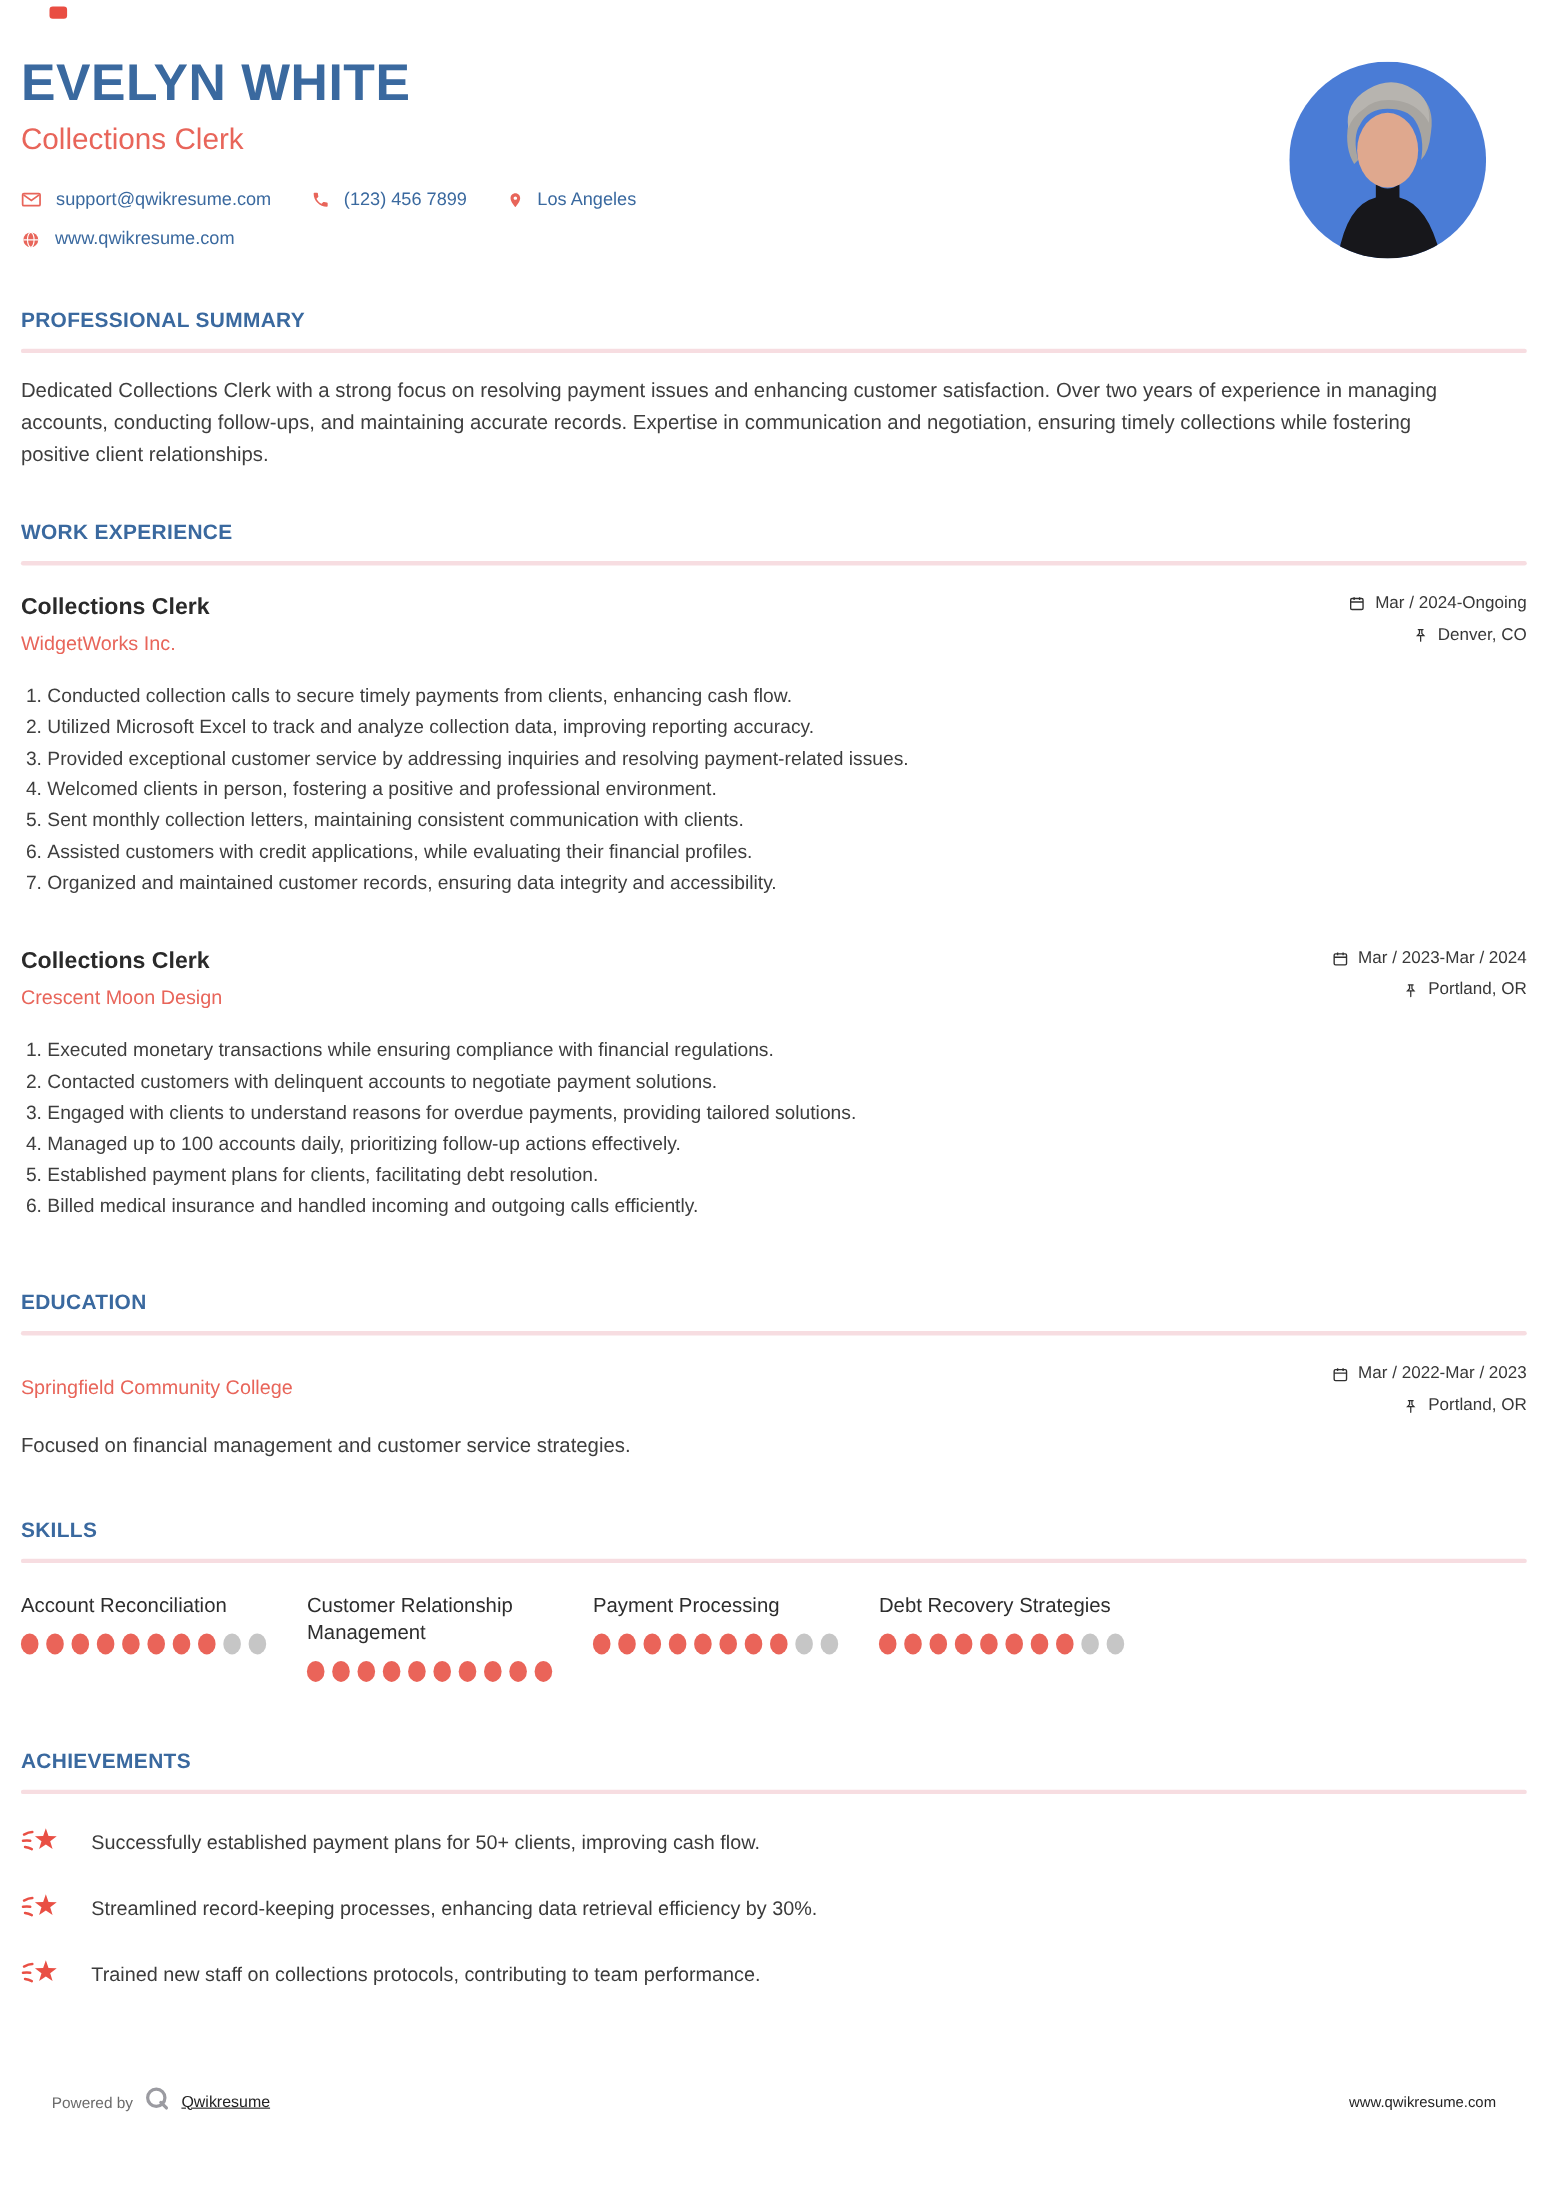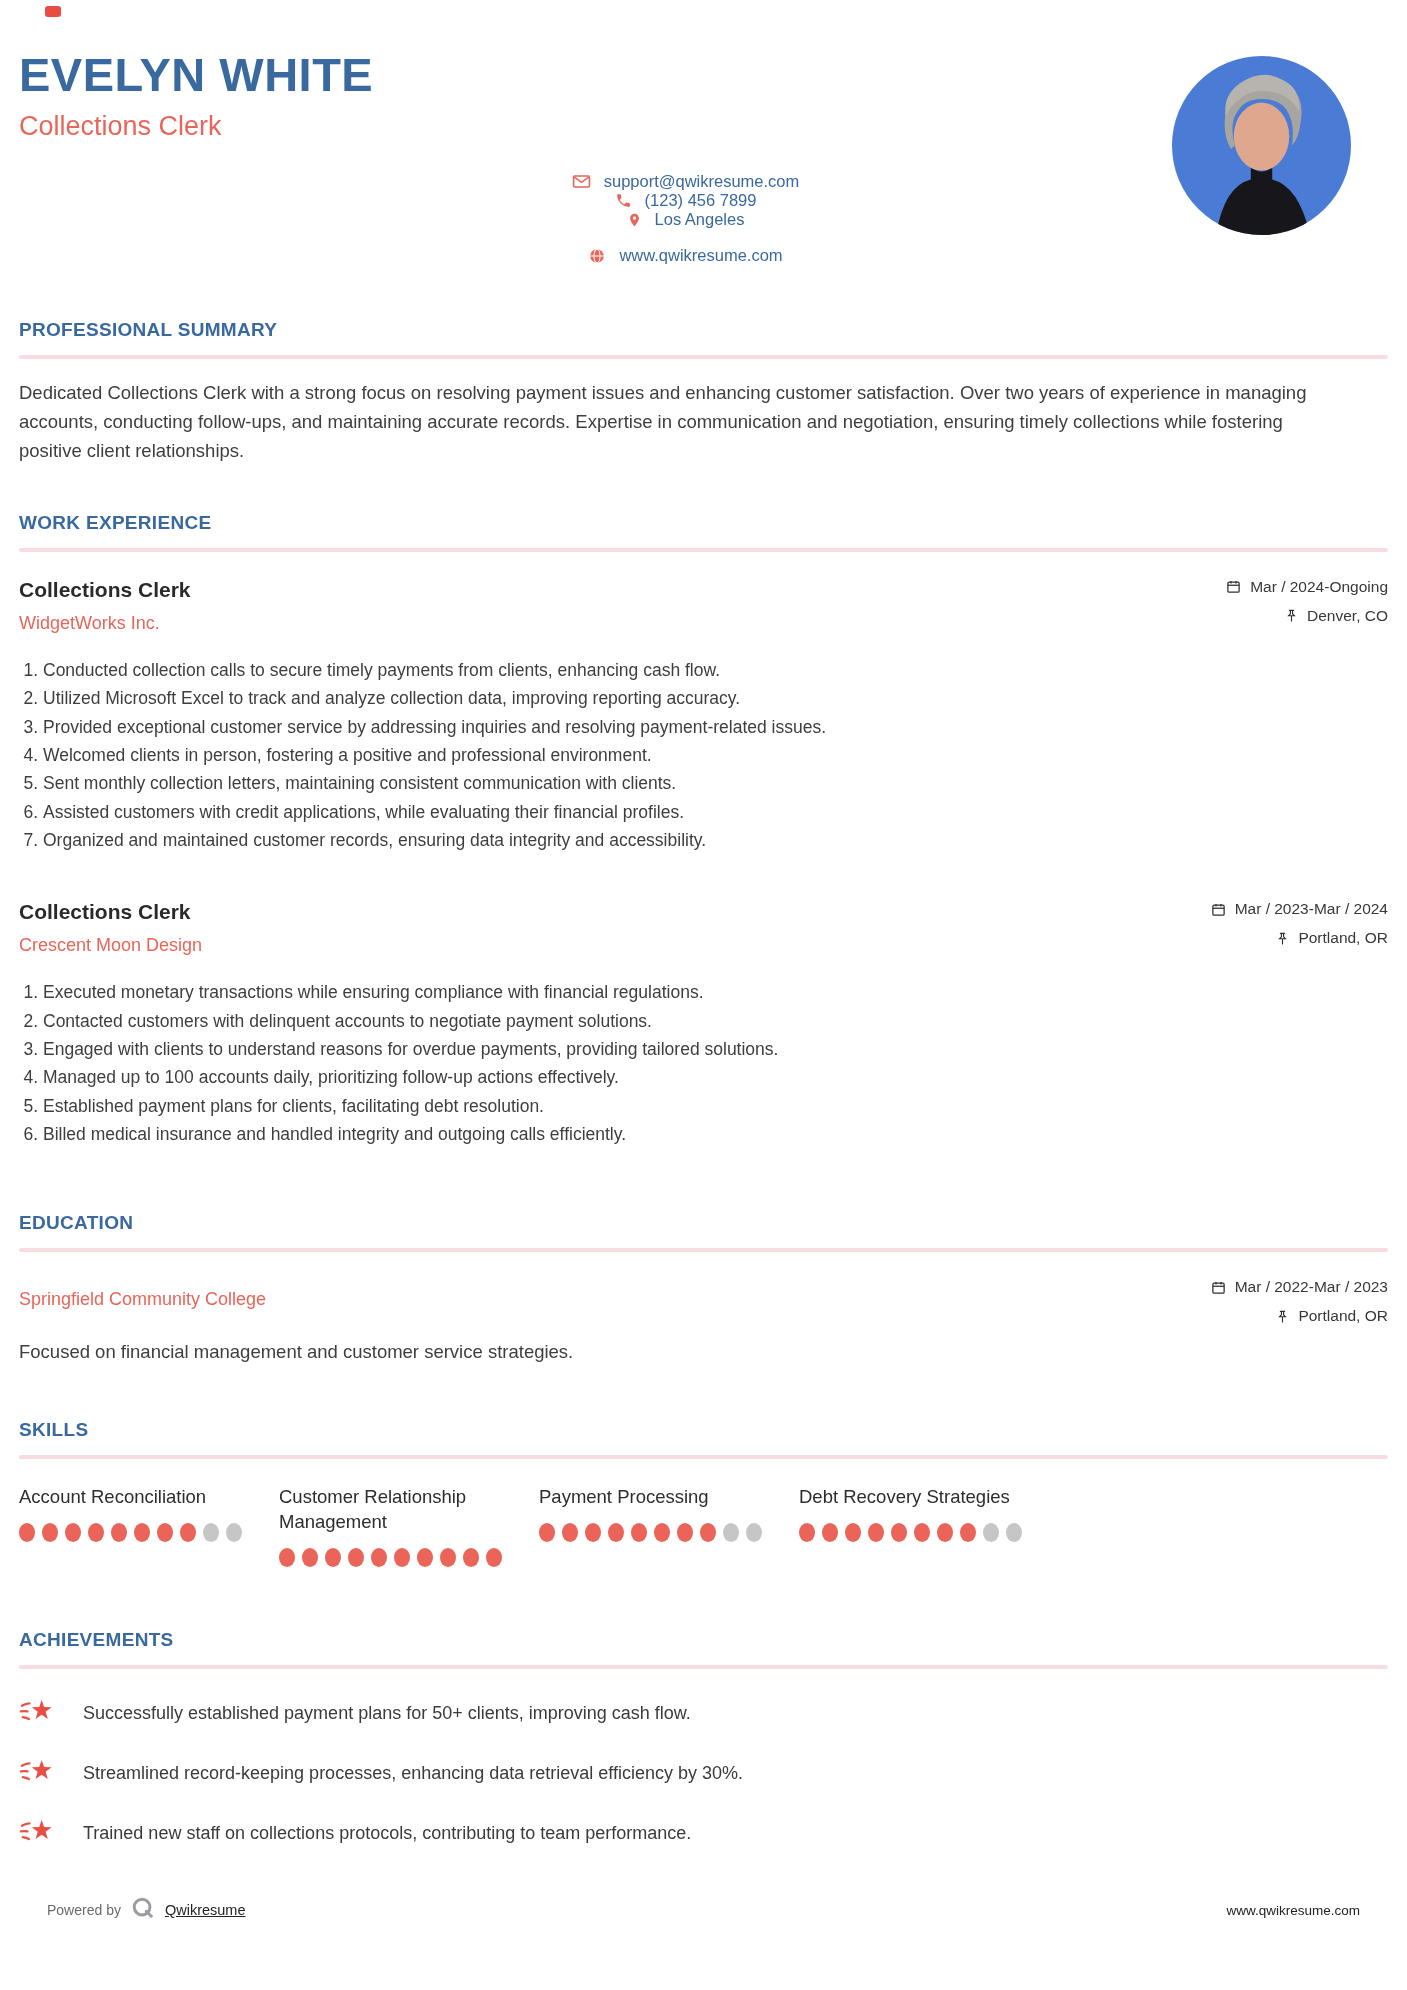--- a/index.html
+++ b/index.html
@@ -15,21 +15,21 @@
   *{box-sizing:border-box;}
   body{margin:0;background:#ffffff;font-family:"Liberation Sans",sans-serif;}
   .page{position:relative;width:1407px;height:1990px;background:#fff;overflow:hidden;}
   .content{padding:0 19px;}
 
   .corner-mark{position:absolute;left:45px;top:6px;width:16px;height:11px;background:#e94d42;border-radius:3px;}
 
   
   .name{margin:0;padding-top:50px;font-size:47px;line-height:1.05;font-weight:800;color:var(--blue);letter-spacing:.5px;}
   .role{margin-top:12px;font-size:27px;color:var(--red);font-weight:500;}
-  .contact-line{display:flex;align-items:center;margin-top:30px;flex-direction:column;}
+  .contact-line{display:flex;align-items:center;margin-top:30px;}
   .contact-line.second{margin-top:17px;}
   .contact-item{display:flex;align-items:center;gap:13px;margin-right:36px;color:var(--blue);font-size:16.5px;font-weight:500;text-decoration:none;}
   .icon-red{color:var(--red);display:inline-flex;}
   .icon-dark{color:#2f2f2f;display:inline-flex;}
   .avatar{position:absolute;top:56px;right:56px;width:179px;height:179px;border-radius:50%;overflow:hidden;}
   .avatar svg{display:block;width:100%;height:100%;}
 
   
   section{margin-top:46px;}
   section.summary{margin-top:54px;}
@@ -210,21 +210,21 @@
                   <span class="meta-text">Portland, OR</span>
                 </div>
               </div>
             </div>
             <ol class="bullets">
               <li>Executed monetary transactions while ensuring compliance with financial regulations.</li>
               <li>Contacted customers with delinquent accounts to negotiate payment solutions.</li>
               <li>Engaged with clients to understand reasons for overdue payments, providing tailored solutions.</li>
               <li>Managed up to 100 accounts daily, prioritizing follow-up actions effectively.</li>
               <li>Established payment plans for clients, facilitating debt resolution.</li>
-              <li>Billed medical insurance and handled integrity and outgoing calls efficiently.</li>
+              <li>Billed medical insurance and handled incoming and outgoing calls efficiently.</li>
             </ol>
           </div>
         </div>
     </section>
 
     <section class="education">
       <h2 class="sec-head">EDUCATION</h2>
       <div class="divider"></div>
       <div class="entry">
         <div class="entry-head">

